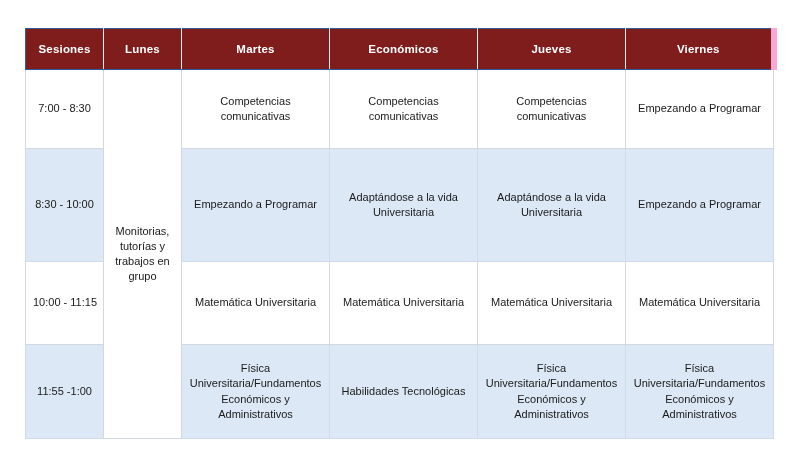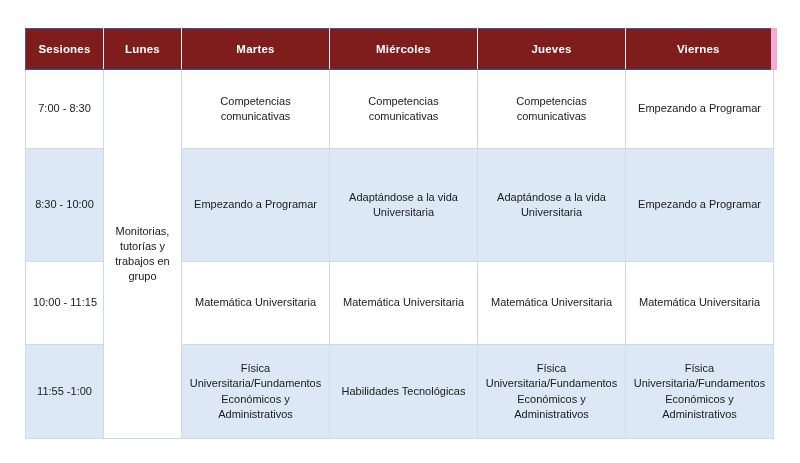--- a/index.html
+++ b/index.html
@@ -96,21 +96,21 @@
       <col class="c-dia">
       <col class="c-dia">
       <col class="c-dia">
     </colgroup>
 
     <thead>
       <tr>
         <th class="first">Sesiones</th>
         <th>Lunes</th>
         <th>Martes</th>
-        <th>Miércoles</th>
+        <th>Económicos</th>
         <th>Jueves</th>
         <th class="last">Viernes</th>
       </tr>
     </thead>
 
     <tbody>
       <tr class="r1">
         <td class="time-cell">7:00 - 8:30</td>
         <td class="lunes-merged" rowspan="4">Monitorias, tutorías y trabajos en grupo</td>
         <td>Competencias comunicativas</td>

